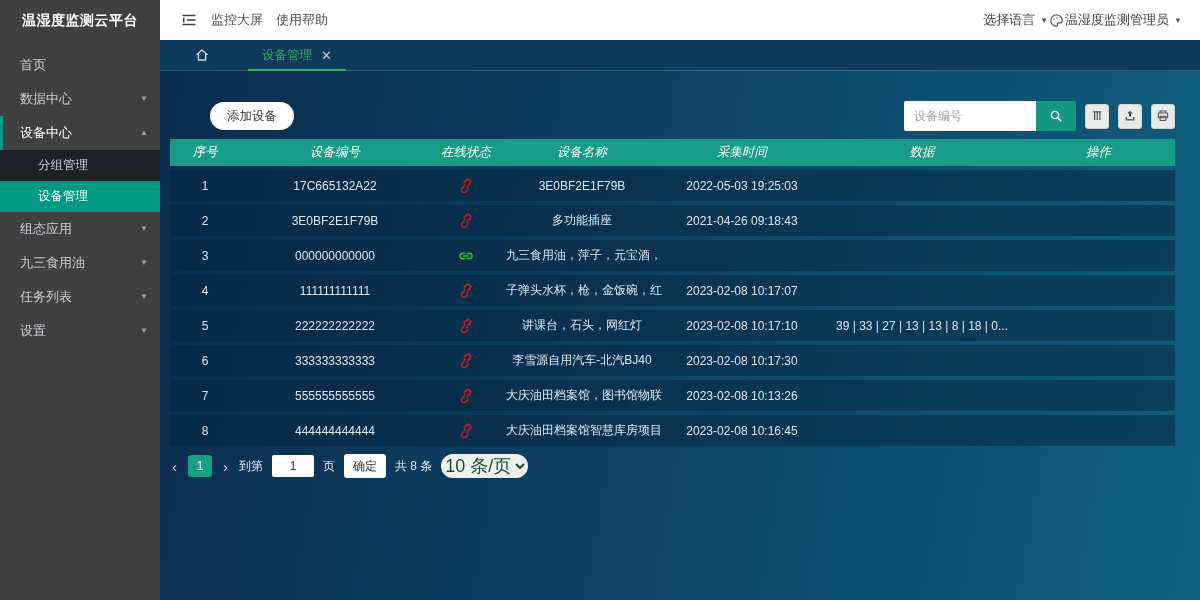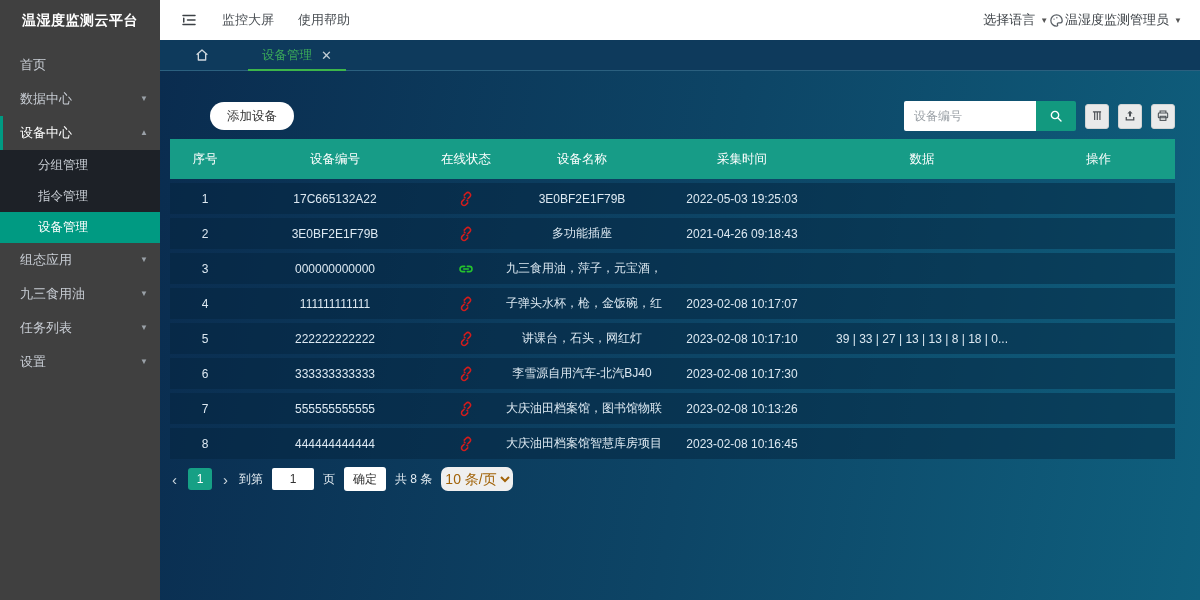--- a/index.html
+++ b/index.html
@@ -16,21 +16,21 @@
   .nav{padding-top:8px;}
   .nav-item{height:34px;line-height:34px;padding-left:20px;font-size:13px;color:#c8cdd4;position:relative;cursor:pointer;}
   .nav-item .caret{position:absolute;right:12px;top:0;font-size:8px;color:#9aa1a8;}
   .nav-item.parent-open{color:#fff;border-left:3px solid var(--teal);padding-left:17px;}
   .submenu{background:#1d2127;}
   .submenu .nav-item{height:31px;line-height:31px;padding-left:38px;font-size:12.5px;}
   .submenu .nav-item.active{background:var(--teal);color:#fff;}
 
   
   .topbar{position:absolute;left:160px;top:0;width:1040px;height:40px;background:#fff;display:flex;align-items:center;padding:0 18px 0 20px;}
-  .topbar .left{display:flex;align-items:center;gap:24px;color:#4a4f54;font-size:13px;}
+  .topbar .left{display:flex;align-items:center;gap:13px;color:#4a4f54;font-size:13px;}
   .topbar .right{margin-left:auto;display:flex;align-items:center;color:#3c4146;font-size:13px;}
   .menu-link{cursor:pointer;}
   .drop{display:flex;align-items:center;gap:5px;cursor:pointer;}
   .drop .caret{font-size:8px;color:#555;}
   .icon-svg{display:inline-flex;align-items:center;justify-content:center;}
 
   
   .tabbar{position:absolute;left:160px;top:40px;width:1040px;height:31px;background:#0e3a5c;border-bottom:1px solid #2b607f;display:flex;align-items:center;}
   .home-ic{margin-left:34px;cursor:pointer;}
   .tab{margin-left:38px;height:31px;display:flex;align-items:center;gap:9px;color:#3aa85a;font-size:12.5px;position:relative;padding:0 14px;cursor:pointer;}
@@ -44,31 +44,31 @@
   .add-btn{background:#fff;border:none;border-radius:15px;height:28px;padding:0 17px;font-size:12.5px;color:#333;cursor:pointer;}
   .search-group{margin-left:auto;display:flex;align-items:center;}
   .search-input{width:132px;height:30px;border:none;padding:0 10px;font-size:12px;border-radius:2px 0 0 2px;outline:none;color:#333;}
   .search-input::placeholder{color:#9aa0a6;}
   .search-btn{width:40px;height:30px;background:#12997f;border:none;border-radius:0 2px 2px 0;display:flex;align-items:center;justify-content:center;cursor:pointer;}
   .icon-btn{width:24px;height:25px;background:#e9eaea;border:1px solid #d2d4d4;border-radius:3px;margin-left:9px;display:flex;align-items:center;justify-content:center;cursor:pointer;padding:0;}
 
   
   .tablewrap{margin:4px 25px 0 10px;}
   table{width:100%;table-layout:fixed;border-collapse:separate;border-spacing:0 4px;}
-  thead th{background:var(--header-teal);color:#fff;font-weight:normal;font-size:12.5px;height:40px;white-space:nowrap;overflow:hidden;}
+  thead th{background:var(--header-teal);color:#fff;font-weight:normal;font-size:12.5px;height:27px;white-space:nowrap;overflow:hidden;font-style:italic;}
   tbody td{background:rgba(4,36,62,.5);color:#dce8f1;font-size:12px;height:31px;text-align:center;white-space:nowrap;overflow:hidden;padding:0 4px;}
   .st-ic{display:inline-flex;vertical-align:middle;}
 
   
   .pager{display:flex;align-items:center;margin:4px 0 0 10px;color:#e3ecf2;font-size:12px;gap:9px;}
   .chev{color:#cfd9df;font-size:15px;line-height:1;cursor:pointer;padding:0 2px;}
   .page-btn{width:24px;height:22px;background:var(--btn-green);color:#fff;border:none;border-radius:3px;font-size:12px;cursor:pointer;}
   .goto-input{width:42px;height:22px;text-align:center;border:none;border-radius:2px;font-size:12px;outline:none;color:#333;}
   .confirm-btn{height:24px;background:#fff;border:none;border-radius:3px;padding:0 9px;font-size:12px;color:#333;cursor:pointer;}
-  .size-select{height:24px;border:none;border-radius:7px;font-size:14px;color:#a16207;outline:none;}
+  .size-select{height:24px;border:none;border-radius:12px;font-size:18px;color:#14532d;outline:none;}
 </style>
 </head>
 <body>
 
 <div class="sidebar">
   <div class="logo">温湿度监测云平台</div>
   <div class="nav">
     <div class="nav-item">
       <span>首页</span>
     </div>
@@ -76,23 +76,20 @@
       <span>数据中心</span>
       <span class="caret">▼</span>
     </div>
     <div class="nav-item parent-open">
       <span>设备中心</span>
       <span class="caret">▲</span>
     </div>
     <div class="submenu">
       <div class="nav-item">
         <span>分组管理</span>
-      </div>
-      <div class="nav-item">
-        <span>指令管理</span>
       </div>
       <div class="nav-item active">
         <span>设备管理</span>
       </div>
     </div>
     <div class="nav-item">
       <span>组态应用</span>
       <span class="caret">▼</span>
     </div>
     <div class="nav-item">

